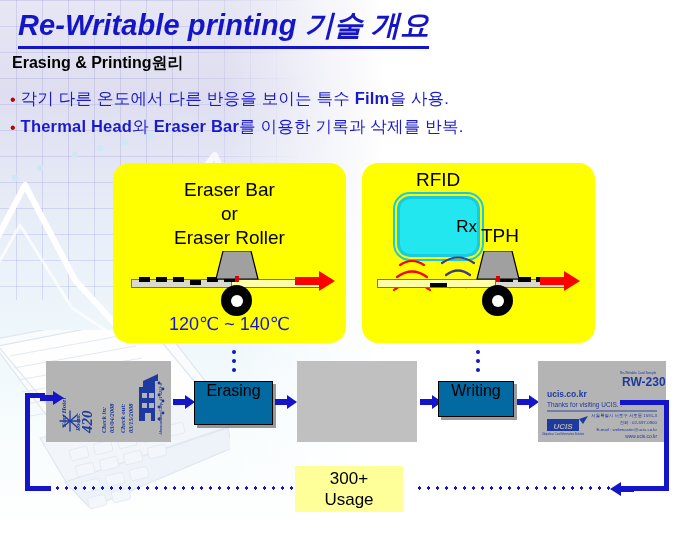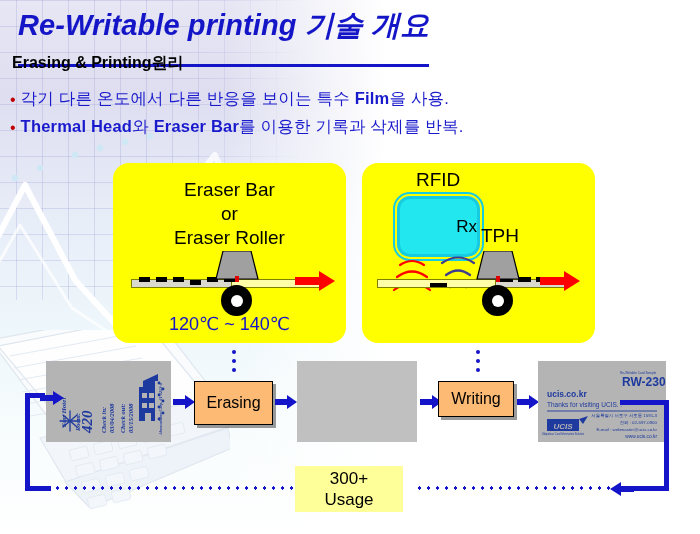--- a/index.html
+++ b/index.html
@@ -31,21 +31,21 @@
   .bg-zig{position:absolute;left:-20px;top:130px;width:340px;height:210px;
     -webkit-mask-image:linear-gradient(to right,#000 0 60%,transparent 97%);
             mask-image:linear-gradient(to right,#000 0 60%,transparent 97%);}
   .bg-laptop{position:absolute;left:-30px;top:330px;width:260px;height:215px;opacity:.95;}
 
   
   .title{
     position:absolute;left:18px;top:6px;
     font-size:29px;font-weight:bold;font-style:italic;
     color:#1515c8;letter-spacing:.1px;white-space:nowrap;
-    border-bottom:3px solid #1515c8;padding-bottom:18px;
+    border-bottom:3px solid #1515c8;padding-bottom:0;
     font-family:"Liberation Sans","DejaVu Sans",sans-serif;
   }
   .subtitle{
     position:absolute;left:12px;top:53px;
     font-size:16px;font-weight:bold;color:#000;white-space:nowrap;
   }
   .bullets{position:absolute;left:10px;top:88px;width:520px;}
   .bullet{display:flex;align-items:flex-start;margin-bottom:6px;white-space:nowrap;}
   .bullet .dot{color:#c00000;font-size:16px;line-height:1;margin-right:5px;margin-top:4px;}
   .bline{font-size:16.5px;color:#1a1acd;font-weight:normal;letter-spacing:.2px;}
@@ -79,23 +79,23 @@
     position:absolute;background:#22e7ef;border-radius:13px;
     border:3px solid #17cbe0;box-shadow:0 0 0 2px #ffff00, 0 0 0 4px #17cbe0;
     display:flex;align-items:center;justify-content:flex-end;
     font-size:17px;color:#000;
   }
   .tph-label{position:absolute;font-size:19px;color:#000;}
 
   
   .flowbox{position:absolute;box-sizing:border-box;}
   .greenbox{
-    background:#fdba74;border:1.5px solid #000;
+    background:#0369a1;border:1.5px solid #000;
     box-shadow:3px 3px 0 rgba(100,100,100,.65);
-    display:flex;align-items:center;justify-content:center;
+    display:flex;justify-content:center;
     font-size:16px;color:#000;
   }
   .greybox{background:#c0c0c0;}
   .cardimg{position:absolute;background:#d946ef;overflow:hidden;}
   .yellowbox{
     position:absolute;background:#ffff99;
     display:flex;flex-direction:column;align-items:center;justify-content:center;
     font-size:17px;color:#000;line-height:1.25;text-align:center;
   }
   .bluearrow{position:absolute;}

